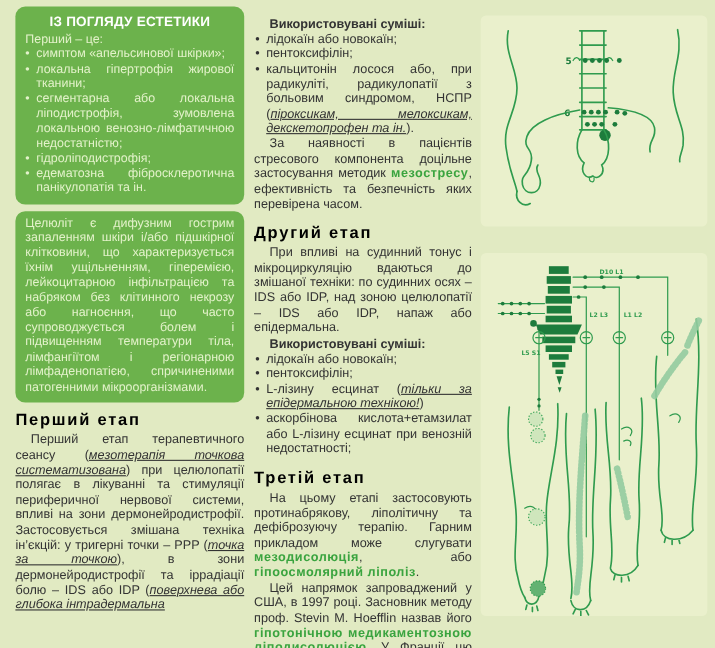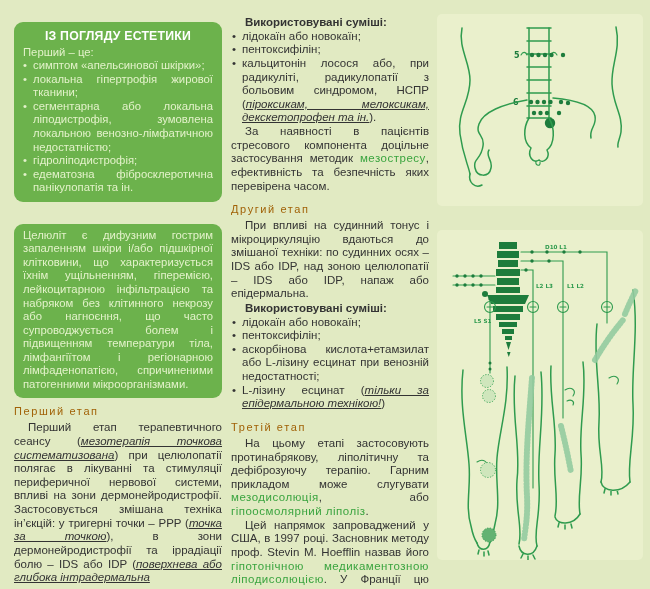--- a/index.html
+++ b/index.html
@@ -10,55 +10,55 @@
     font-family:"Liberation Sans","DejaVu Sans",sans-serif;
     color:#333;
   }
   .col { position:absolute; top:0; }
   .col1 { left:14px;  width:208px; }
   .col2 { left:231px; width:198px; }
 
   
   .greenbox {
     background:#6cb24c; border-radius:9px;
-    padding:5px 9px 7px 9px; margin-top:22px;
+    padding:5px 9px 7px 9px; margin-top:6px;
     color:#e3f2ca; font-size:11.3px; line-height:1.2;
   }
   .greenbox .bx-title {
     color:#ffffff; font-weight:bold; text-align:center;
     font-size:12.3px; margin:2px 0 2px 0; letter-spacing:.2px;
   }
   .greenbox ul { margin:0; padding:0; list-style:none; }
   .greenbox li { position:relative; padding-left:10px; text-align:justify; }
   .greenbox li::before { content:"•"; position:absolute; left:0; top:0; }
   .greenbox p { margin:0; text-align:justify; }
 
   .session-title {
     color:#1b7e3c; font-weight:bold; font-size:16.5px;
     text-align:center; margin:15px 0 4px 0; letter-spacing:.3px;
   }
   .stage-title {
-    color:#a16207; font-weight:normal; font-size:11px;
+    color:#000000; font-weight:bold; font-size:15px;
     letter-spacing:1.6px; margin:7px 0 4px 0;
   }
   p.body {
     margin:0; font-size:11.5px; line-height:1.185;
     text-align:justify; text-indent:14px;
   }
   .mix-title {
     font-weight:bold; font-size:11.5px; line-height:1.185;
     text-indent:14px; margin:1px 0 0 0;
   }
   ul.mix { margin:0; padding:0; list-style:none; font-size:11.5px; line-height:1.185; }
   ul.mix li { position:relative; padding-left:11px; text-align:justify; }
   ul.mix li::before { content:"•"; position:absolute; left:1px; top:0; }
 
   em { font-style:italic;text-decoration:underline; }
   .b  { font-weight:normal; }
-  .grn { color:#3aa43f; letter-spacing:.5px; }
+  .grn { color:#3aa43f; letter-spacing:.5px;font-weight:bold; }
 
   
   .panel {
     position:absolute; left:437px; width:206px;
     background:#eaf0cc; border-radius:5px;
   }
   .panel1 { top:14px;  height:192px; }
   .panel2 { top:230px; height:330px; }
   .panel svg { display:block; width:100%; height:100%; }
   .dline  { stroke:#2f9b4e; stroke-width:1.5; fill:none; stroke-linecap:round; }
@@ -106,22 +106,22 @@
     <li><span>кальцитонін лосося або, при радикуліті, радикулопатії з больовим синдромом, НСПР (</span><em>піроксикам, мелоксикам, декскетопрофен та ін.</em><span>).</span></li>
   </ul>
   <p class="body"><span>За наявності в пацієнтів стресового компонента доцільне застосування методик </span><span class="grn">мезостресу</span><span>, ефективність та безпечність яких перевірена часом.</span></p>
 
   <div class="stage-title" style="margin-top:10px;">Другий етап</div>
   <p class="body"><span>При впливі на судинний тонус і мікроциркуляцію вдаються до змішаної техніки: по судинних осях – </span><span class="b">IDS</span><span> або </span><span class="b">IDP</span><span>, над зоною целюлопатії – </span><span class="b">IDS</span><span> або </span><span class="b">IDP</span><span>, напаж або епідермальна.</span></p>
   <div class="mix-title">Використовувані суміші:</div>
   <ul class="mix">
     <li>лідокаїн або новокаїн;</li>
     <li>пентоксифілін;</li>
+    <li><span>L-лізину есцинат (</span><em>тільки за епідермальною технікою!</em><span>)</span></li>
     <li>аскорбінова кислота+етамзилат або L-лізину есцинат при венозній недостатності;</li>
-    <li><span>L-лізину есцинат (</span><em>тільки за епідермальною технікою!</em><span>)</span></li>
   </ul>
 
   <div class="stage-title" style="margin-top:10px;">Третій етап</div>
   <p class="body"><span>На цьому етапі застосовують протинабрякову, ліполітичну та дефіброзуючу терапію. Гарним прикладом може слугувати </span><span class="grn">мезодисолюція</span><span>, або </span><span class="grn">гіпоосмолярний ліполіз</span><span>.</span></p>
   <p class="body"><span>Цей напрямок запроваджений у США, в 1997 році. Засновник методу проф. Stevin M. Hoefflin назвав його </span><span class="grn">гіпотонічною медикаментозною ліподисолюцією</span><span>. У Франції цю методику почав застосовувати і розвивати д-р Bernstein, представивши її як метод ліпотомії в 2006 році на Конгресі естетистів у Парижі. Французькі мезотерапевти Christian Bonnet, Bernadette Pasqini, Jean-Jacques Perrin адаптували</span></p>
 </div>
 
 <div class="panel panel1">
   <svg viewBox="0 0 206 192">
 

